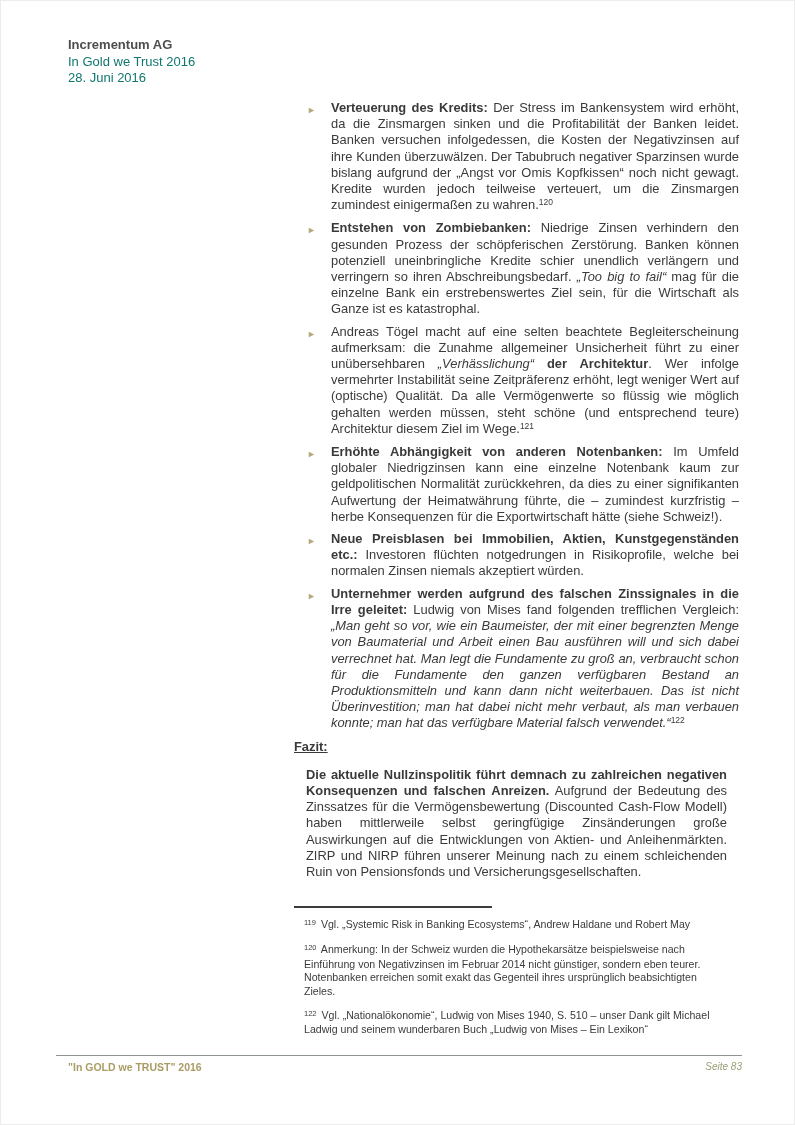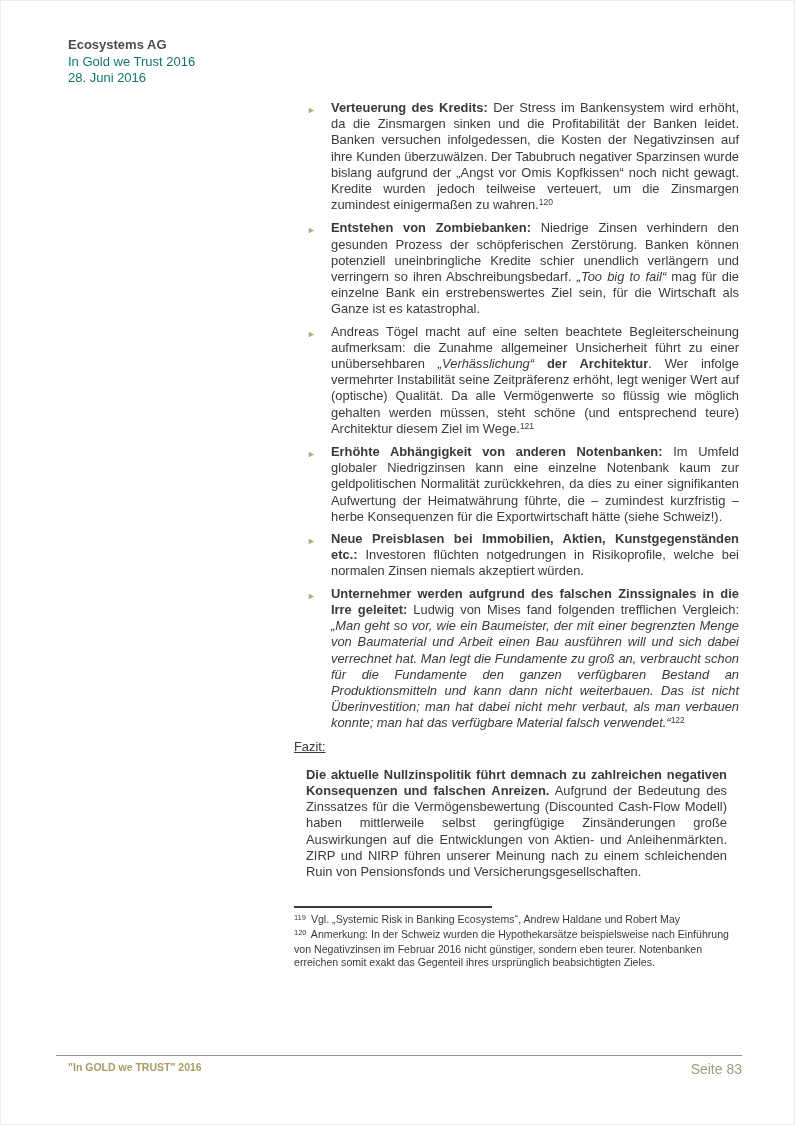--- a/index.html
+++ b/index.html
@@ -16,40 +16,40 @@
     position:absolute; left:293px; top:99px; width:445px;
     font-size:12.9px; line-height:16.2px; text-align:justify; color:#3a3a3a;
   }
   .hang { padding-left:37px; margin:0 0 6px 0; }
   .bullet { position:relative; padding-left:37px; margin:0 0 6px 0; }
   .marker { position:absolute; left:13px; top:2px; font-size:9px; color:#b7a77c; }
   .b  { font-weight:bold; }
   .i  { font-style:italic; }
   .bi { font-weight:normal; font-style:italic; }
   .sup { position:relative; top:-4px; font-size:8.5px; }
-  .fazit-h { font-weight:normal; text-decoration:underline; margin:4px 0 0 0; }
+  .fazit-h { font-weight:bold; text-decoration:underline; margin:4px 0 0 0; }
   .fazit-p { margin:12px; }
 
   .fn-block { margin-top:26px; font-size:10.6px; line-height:13.7px; text-align:left; color:#3a3a3a; }
   .fn-sep { width:198px; border-top:2px solid #3c3c3c; margin-bottom:5px; }
-  .fn { margin:0; }
+  .fn { margin:10px; }
   .fn .sup { top:-3px; font-size:7.5px; padding-right:2px; }
 
   .footer { position:absolute; left:55px; width:686px; top:1054px; border-top:1px solid #8f9494; }
   .footer-row { display:flex; justify-content:space-between; padding:5px 0 0 12px; }
   .footer-left  { font-size:10.5px; font-weight:bold; color:#a99c62; }
-  .footer-right { font-size:14px; color:#9aa078; }
+  .footer-right { font-size:10px; color:#9aa078;font-style:italic; }
 </style>
 </head>
 <body>
 
 <div class="page">
 
   <div class="header">
-    <div class="company">Ecosystems AG</div>
+    <div class="company">Incrementum AG</div>
     <div class="hline">In Gold we Trust 2016</div>
     <div class="hline">28. Juni 2016</div>
   </div>
 
   <div class="main">
 
     <div id="bullet-list">
         <div class="bullet"><span class="marker">►</span><span class="b">Verteuerung des Kredits:</span><span> Der Stress im Bankensystem wird erhöht, da die Zinsmargen sinken und die Profitabilität der Banken leidet. Banken versuchen infolgedessen, die Kosten der Negativzinsen auf ihre Kunden überzuwälzen. Der Tabubruch negativer Sparzinsen wurde bislang aufgrund der „Angst vor Omis Kopfkissen“ noch nicht gewagt. Kredite wurden jedoch teilweise verteuert, um die Zinsmargen zumindest einigermaßen zu wahren.</span><span class="sup">120</span></div>
         <div class="bullet"><span class="marker">►</span><span class="b">Entstehen von Zombiebanken:</span><span> Niedrige Zinsen verhindern den gesunden Prozess der schöpferischen Zerstörung. Banken können potenziell uneinbringliche Kredite schier unendlich verlängern und verringern so ihren Abschreibungsbedarf. </span><span class="i">„Too big to fail“</span><span> mag für die einzelne Bank ein erstrebenswertes Ziel sein, für die Wirtschaft als Ganze ist es katastrophal.</span></div>
         <div class="bullet"><span class="marker">►</span><span>Andreas Tögel macht auf eine selten beachtete Begleiterscheinung aufmerksam:  die Zunahme allgemeiner Unsicherheit führt zu einer unübersehbaren </span><span class="bi">„Verhässlichung“</span><span class="b"> der Architektur</span><span>. Wer infolge vermehrter Instabilität seine Zeitpräferenz erhöht, legt weniger Wert auf (optische) Qualität. Da alle Vermögenwerte so flüssig wie möglich gehalten werden müssen, steht schöne (und entsprechend teure) Architektur diesem Ziel im Wege.</span><span class="sup">121</span></div>
@@ -58,21 +58,22 @@
         <div class="bullet"><span class="marker">►</span><span class="b">Unternehmer werden aufgrund des falschen Zinssignales in die Irre geleitet:</span><span> Ludwig von Mises fand folgenden trefflichen Vergleich: </span><span class="i">„Man geht so vor, wie ein Baumeister, der mit einer begrenzten Menge von Baumaterial und Arbeit einen Bau ausführen will und sich dabei verrechnet hat. Man legt die Fundamente zu groß an, verbraucht schon für die Fundamente den ganzen verfügbaren Bestand an Produktionsmitteln und kann dann nicht weiterbauen. Das ist nicht Überinvestition; man hat dabei nicht mehr verbaut, als man verbauen konnte; man hat das verfügbare Material falsch verwendet.“</span><span class="sup">122</span></div>
       </div>
 
     <p class="fazit-h">Fazit:</p>
     <p class="fazit-p"><span class="b">Die aktuelle Nullzinspolitik führt demnach zu zahlreichen negativen Konsequenzen und falschen Anreizen.</span><span> Aufgrund der Bedeutung des Zinssatzes für die Vermögensbewertung (Discounted Cash-Flow Modell) haben mittlerweile selbst geringfügige Zinsänderungen große Auswirkungen auf die Entwicklungen von Aktien- und Anleihenmärkten. ZIRP und NIRP führen unserer Meinung nach zu einem schleichenden Ruin von Pensionsfonds und Versicherungsgesellschaften.</span></p>
 
     <div class="fn-block">
       <div class="fn-sep"></div>
       <div id="footnote-list">
           <p class="fn"><span class="sup">119</span><span> Vgl. „Systemic Risk in Banking Ecosystems“, Andrew Haldane und Robert May</span></p>
-          <p class="fn"><span class="sup">120</span><span> Anmerkung: In der Schweiz wurden die Hypothekarsätze beispielsweise nach Einführung von Negativzinsen im Februar 2016 nicht günstiger, sondern eben teurer. Notenbanken erreichen somit exakt das Gegenteil ihres ursprünglich beabsichtigten Zieles.</span></p>
+          <p class="fn"><span class="sup">120</span><span> Anmerkung: In der Schweiz wurden die Hypothekarsätze beispielsweise nach Einführung von Negativzinsen im Februar 2014 nicht günstiger, sondern eben teurer. Notenbanken erreichen somit exakt das Gegenteil ihres ursprünglich beabsichtigten Zieles.</span></p>
+          <p class="fn"><span class="sup">122</span><span> Vgl. „Nationalökonomie“, Ludwig von Mises 1940, S. 510 – unser Dank gilt Michael Ladwig und seinem wunderbaren Buch „Ludwig von Mises – Ein Lexikon“</span></p>
         </div>
     </div>
   </div>
 
   <div class="footer">
     <div class="footer-row">
       <span class="footer-left">"In GOLD we TRUST" 2016</span>
       <span class="footer-right">Seite 83</span>
     </div>
   </div>

